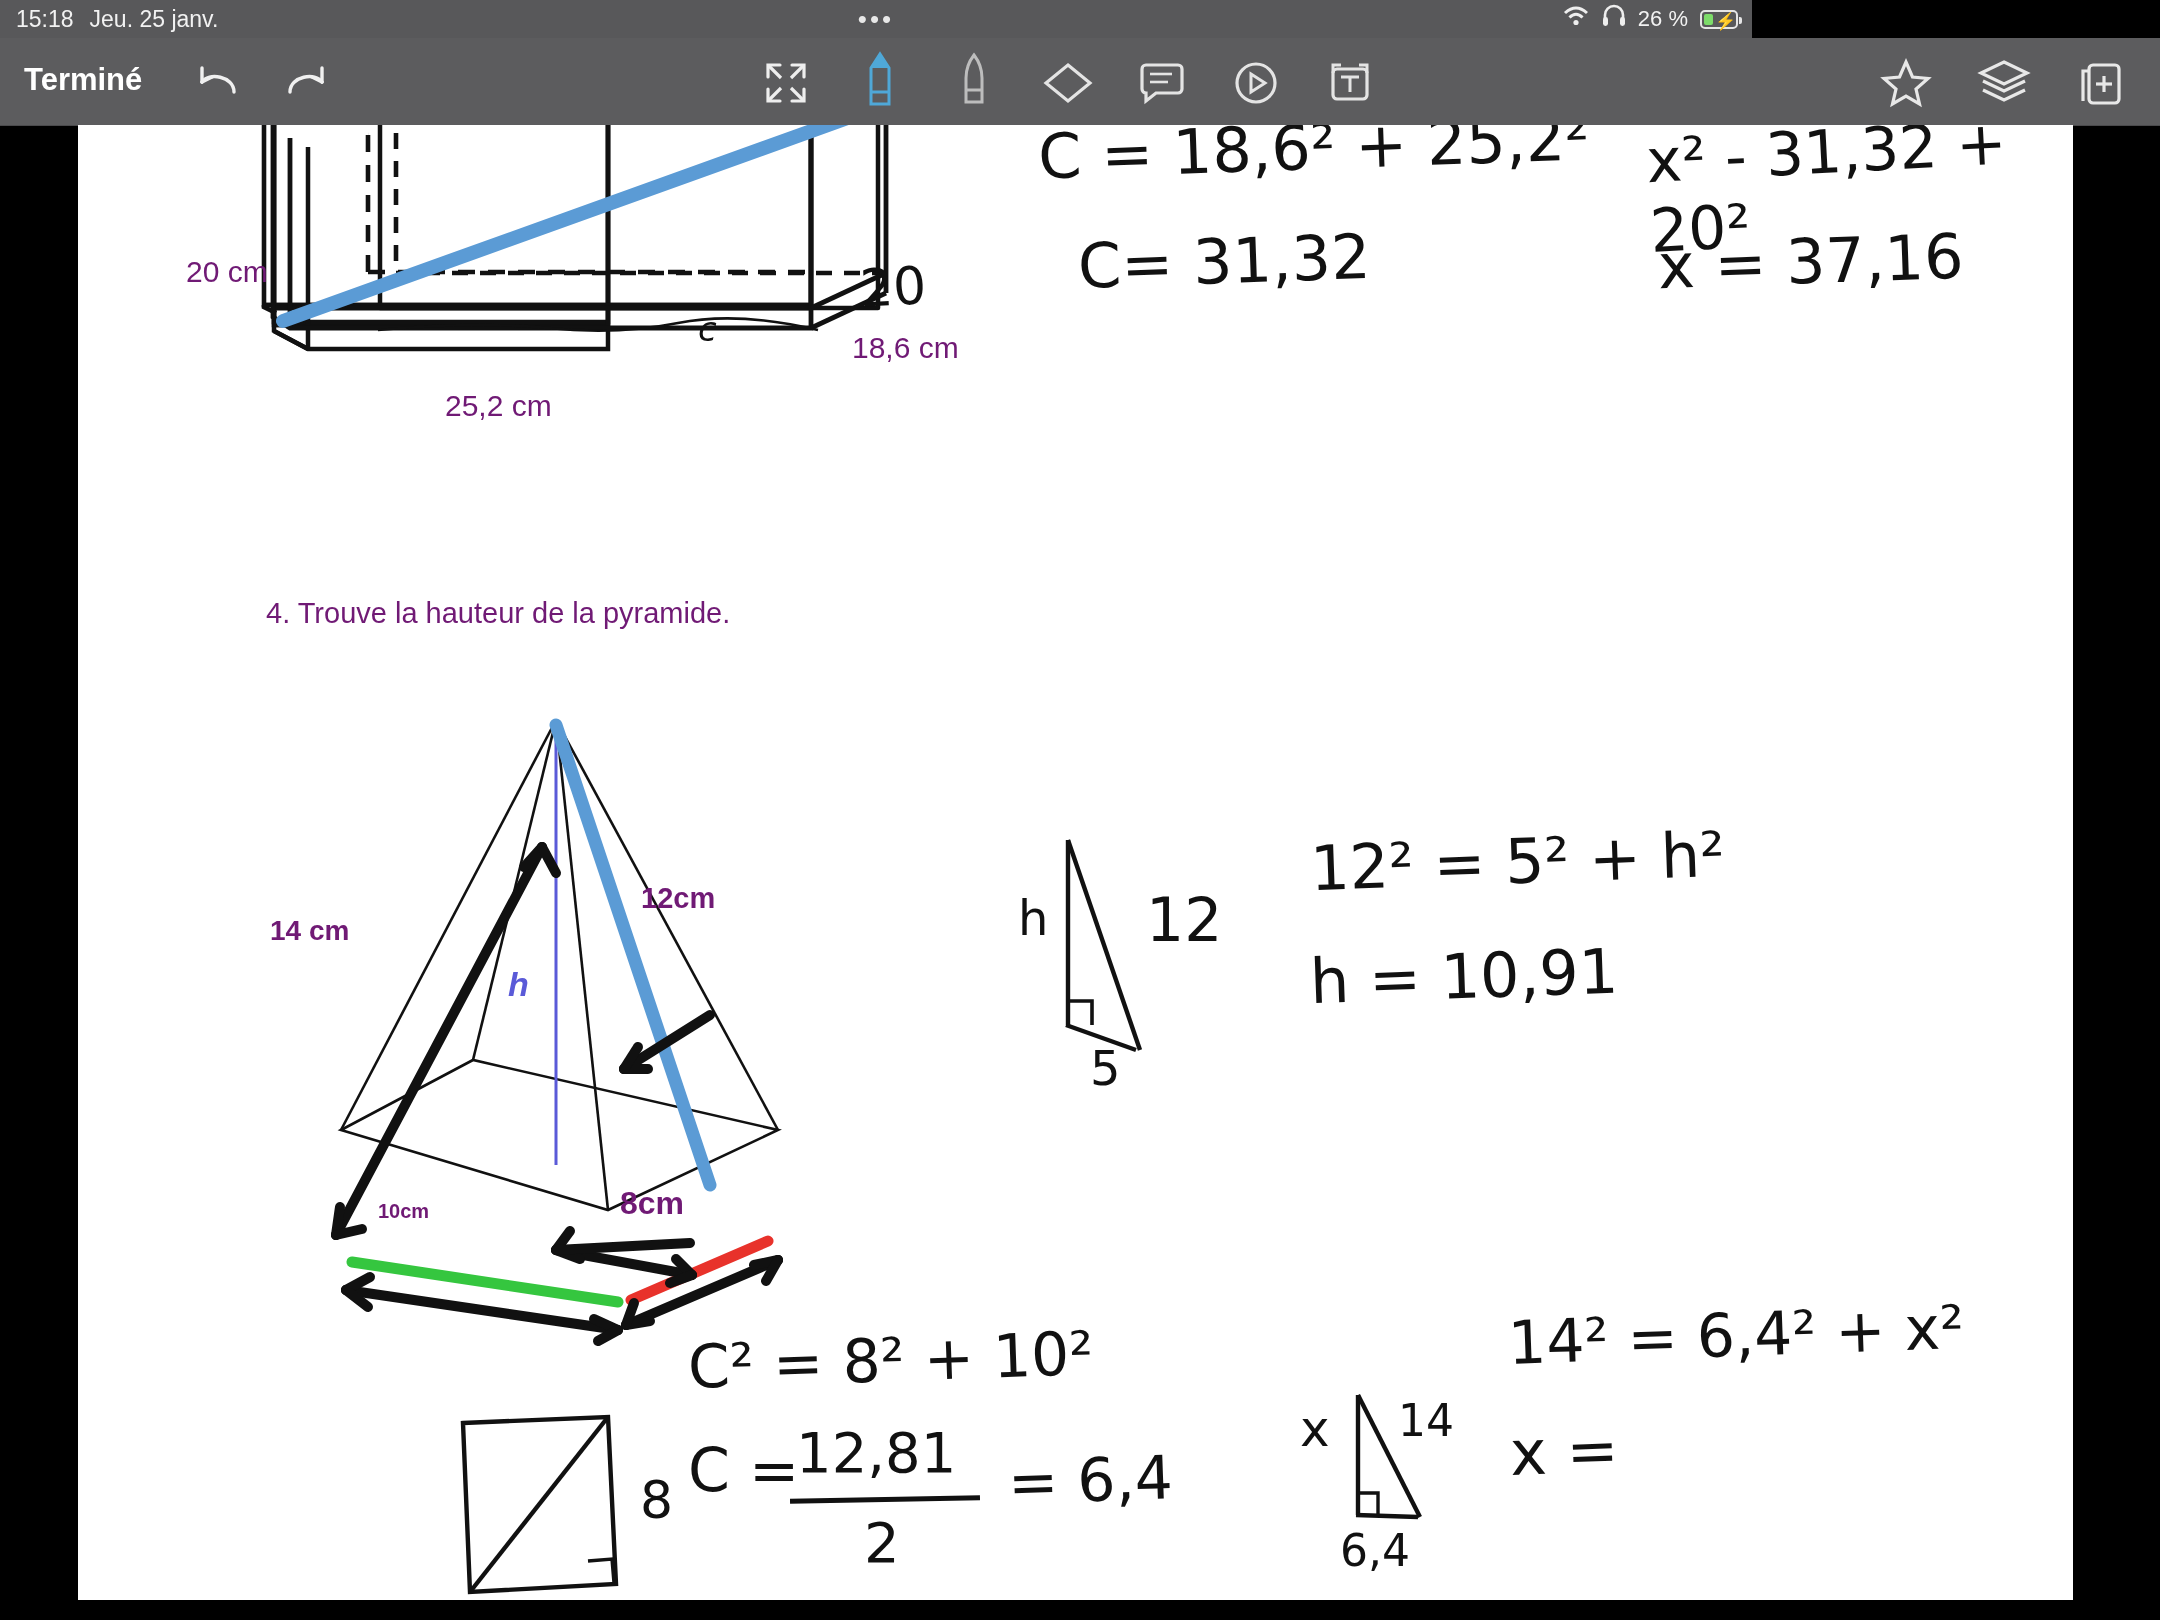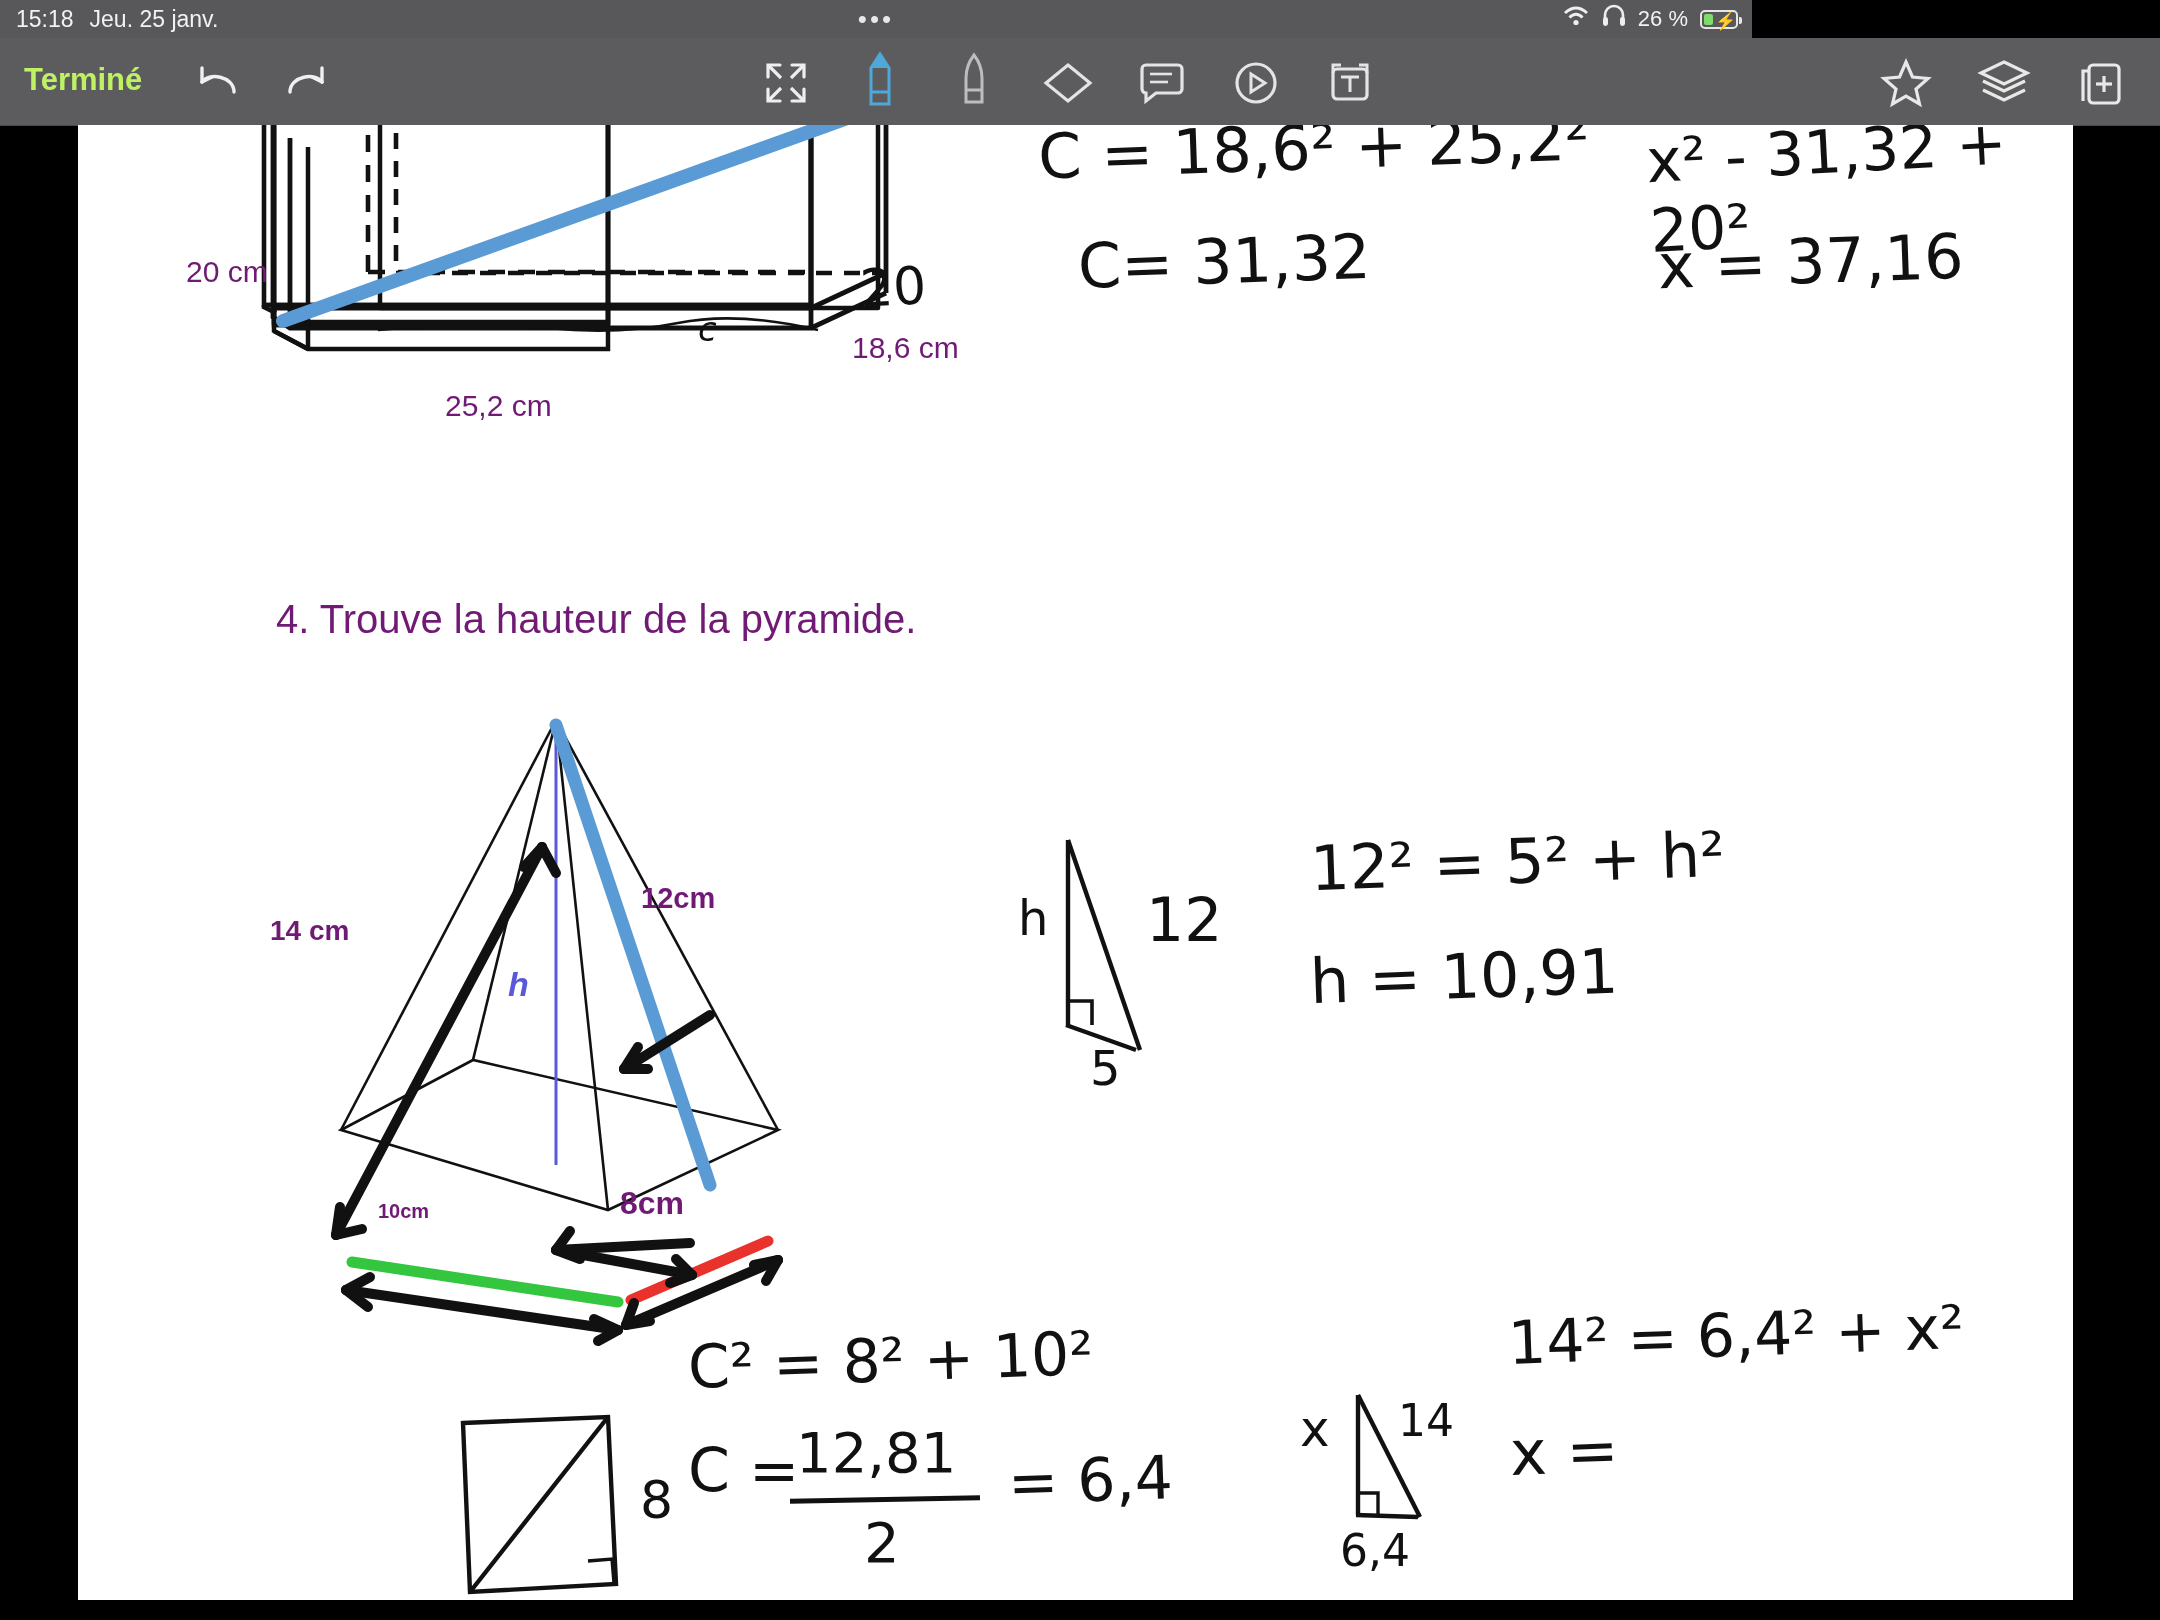--- a/index.html
+++ b/index.html
@@ -88,21 +88,21 @@
     position: absolute;
     left: 0; top: 38px;
     width: 2160px; height: 87px;
     background: #5c5c5e;
     border-bottom: 1px solid #4a4a4c;
   }
   .tb-done {
     position: absolute;
     left: 24px; top: 24px;
     font-size: 31px;
-    color: #bef264;
+    color: #ffffff;
     font-weight: 600;
   }
   .tb-undo {
     position: absolute;
     left: 196px; top: 22px;
     width: 48px; height: 44px;
   }
   .tb-redo {
     position: absolute;
     left: 284px; top: 22px;
@@ -465,21 +465,21 @@
     <div class="ptext" style="left:774px; top:206px; font-size:30px;">18,6 cm</div>
     <div class="ptext" style="left:367px; top:264px; font-size:30px;">25,2 cm</div>
     <div class="hw" style="left:620px; top:184px; font-size:34px; font-style:italic;">c</div>
 
     <div class="hw" style="left:782px; top:132px; font-size:52px; transform:rotate(-3deg);">20</div>
     <div class="hw" style="left:960px; top:-14px; font-size:62px; transform:rotate(-2deg);">C = 18,6² + 25,2²</div>
     <div class="hw" style="left:1000px; top:100px; font-size:62px; transform:rotate(-2deg);">C= 31,32</div>
     <div class="hw" style="left:1570px; top:-10px; font-size:60px; transform:rotate(-3deg);">x² - 31,32 + 20²</div>
     <div class="hw" style="left:1580px; top:100px; font-size:62px; transform:rotate(-2deg);">x = 37,16</div>
 
-    <div class="ptext" style="left:198px; top:472px; font-size:40px;">4. Trouve la hauteur de la pyramide.</div>
+    <div class="ptext" style="left:188px; top:472px; font-size:29px;">4. Trouve la hauteur de la pyramide.</div>
 
     <div class="ptext" style="left:192px; top:790px; font-size:28px; font-weight:700;">14 cm</div>
     <div class="ptext" style="left:563px; top:757px; font-size:29px; font-weight:700;">12cm</div>
     <div class="ptext" style="left:430px; top:840px; font-size:34px; font-style:italic; font-weight:700; color:#5a5ad8;">h</div>
     <div class="ptext" style="left:300px; top:1075px; font-size:20px; font-weight:700;">10cm</div>
     <div class="ptext" style="left:542px; top:1060px; font-size:32px; font-weight:700;">8cm</div>
 
     <div class="hw" style="left:940px; top:765px; font-size:48px;">h</div>
     <div class="hw" style="left:1068px; top:760px; font-size:60px;">12</div>
     <div class="hw" style="left:1012px; top:915px; font-size:48px;">5</div>

